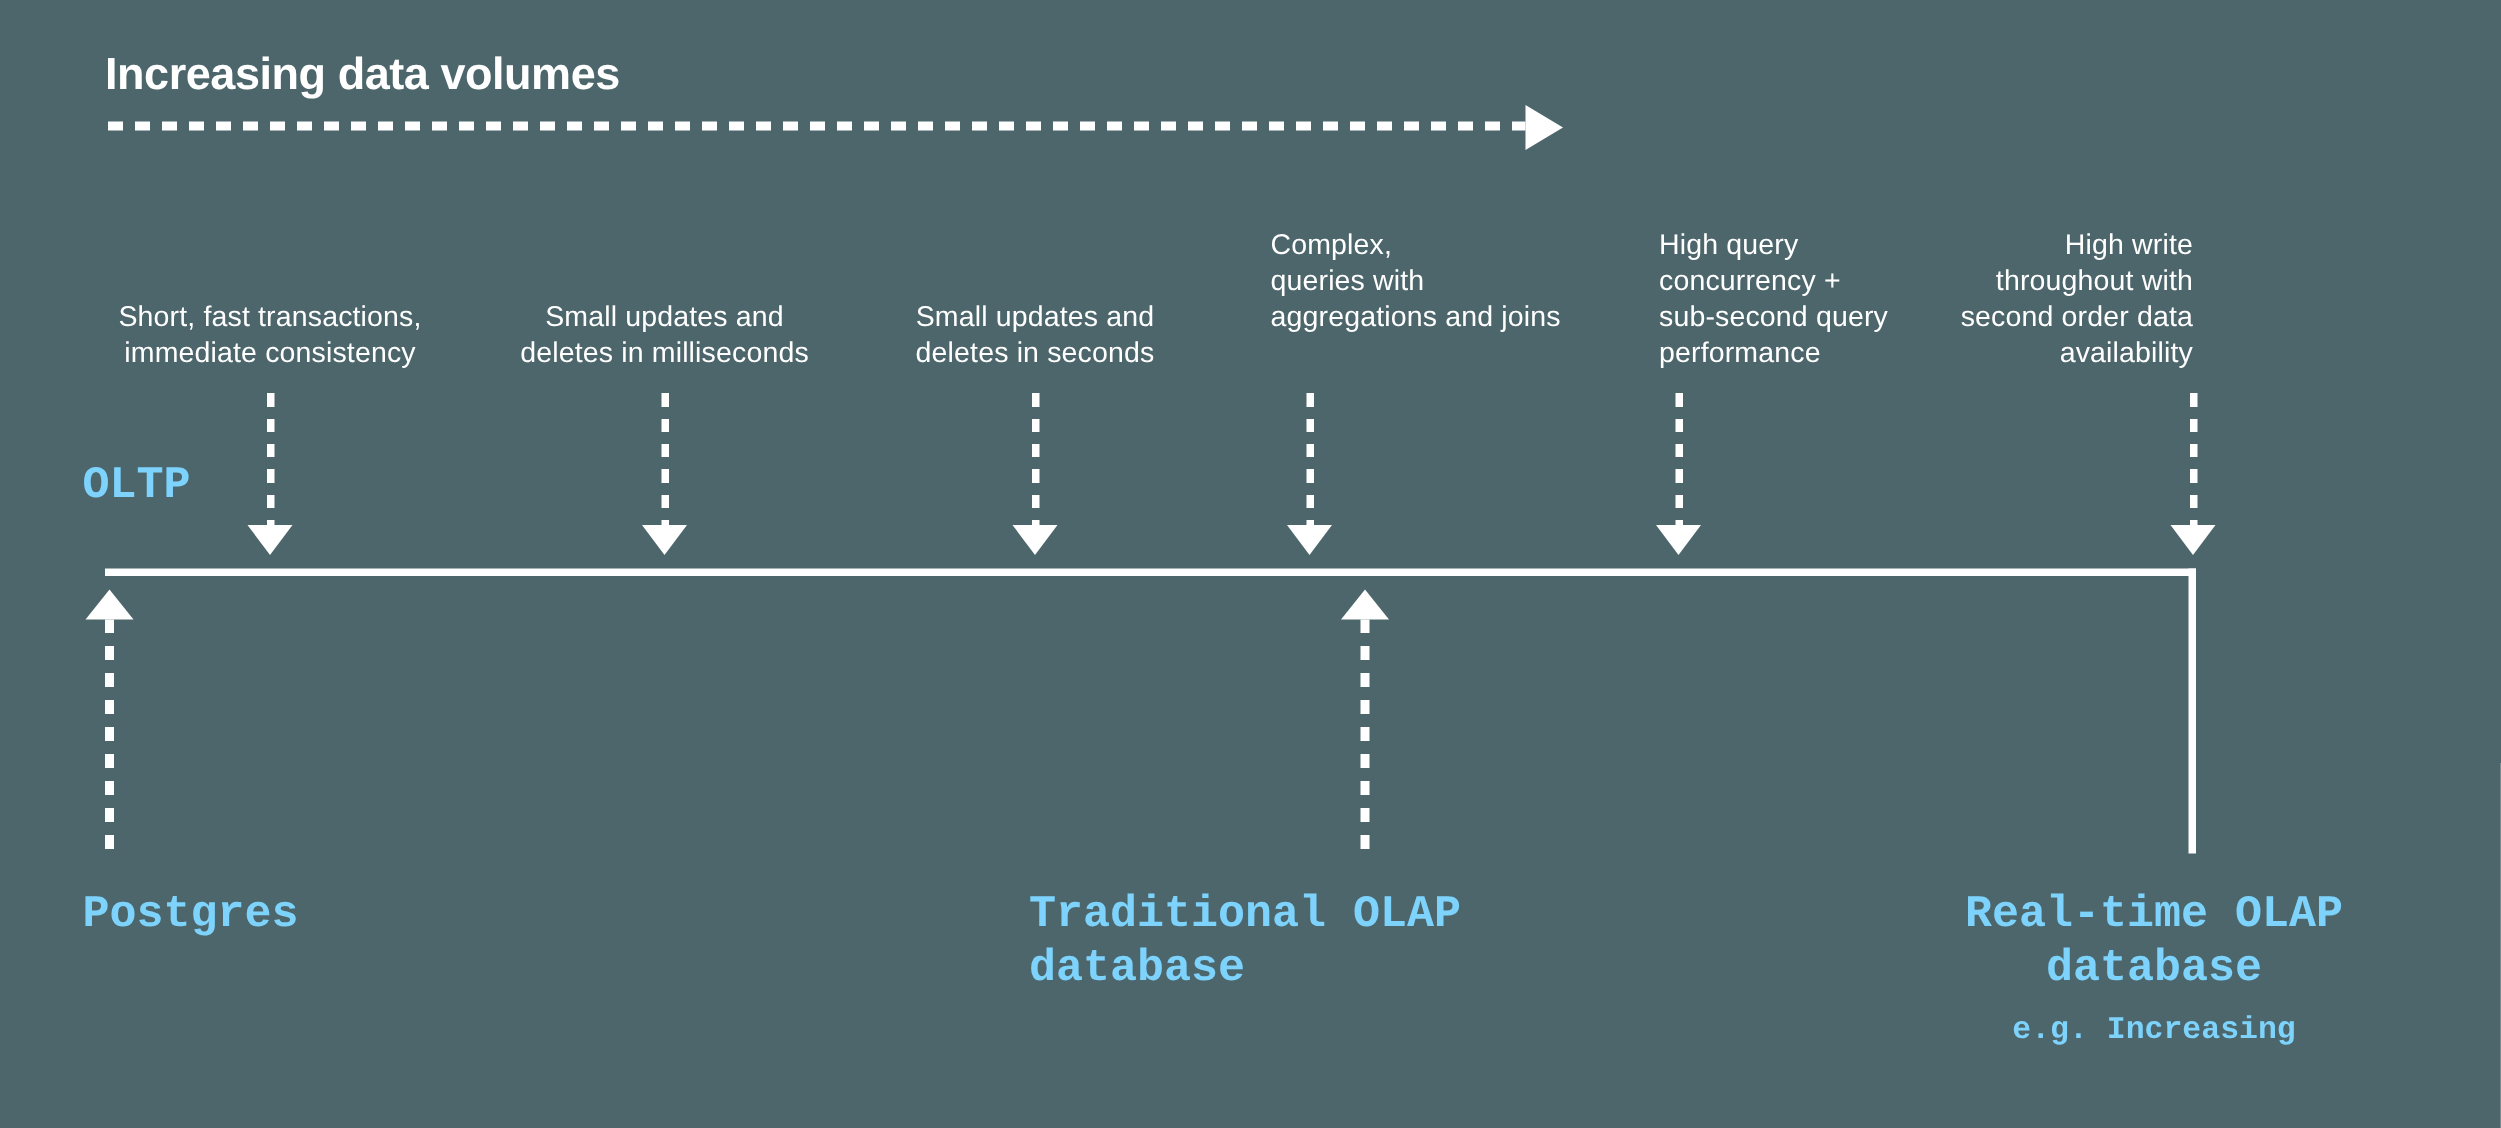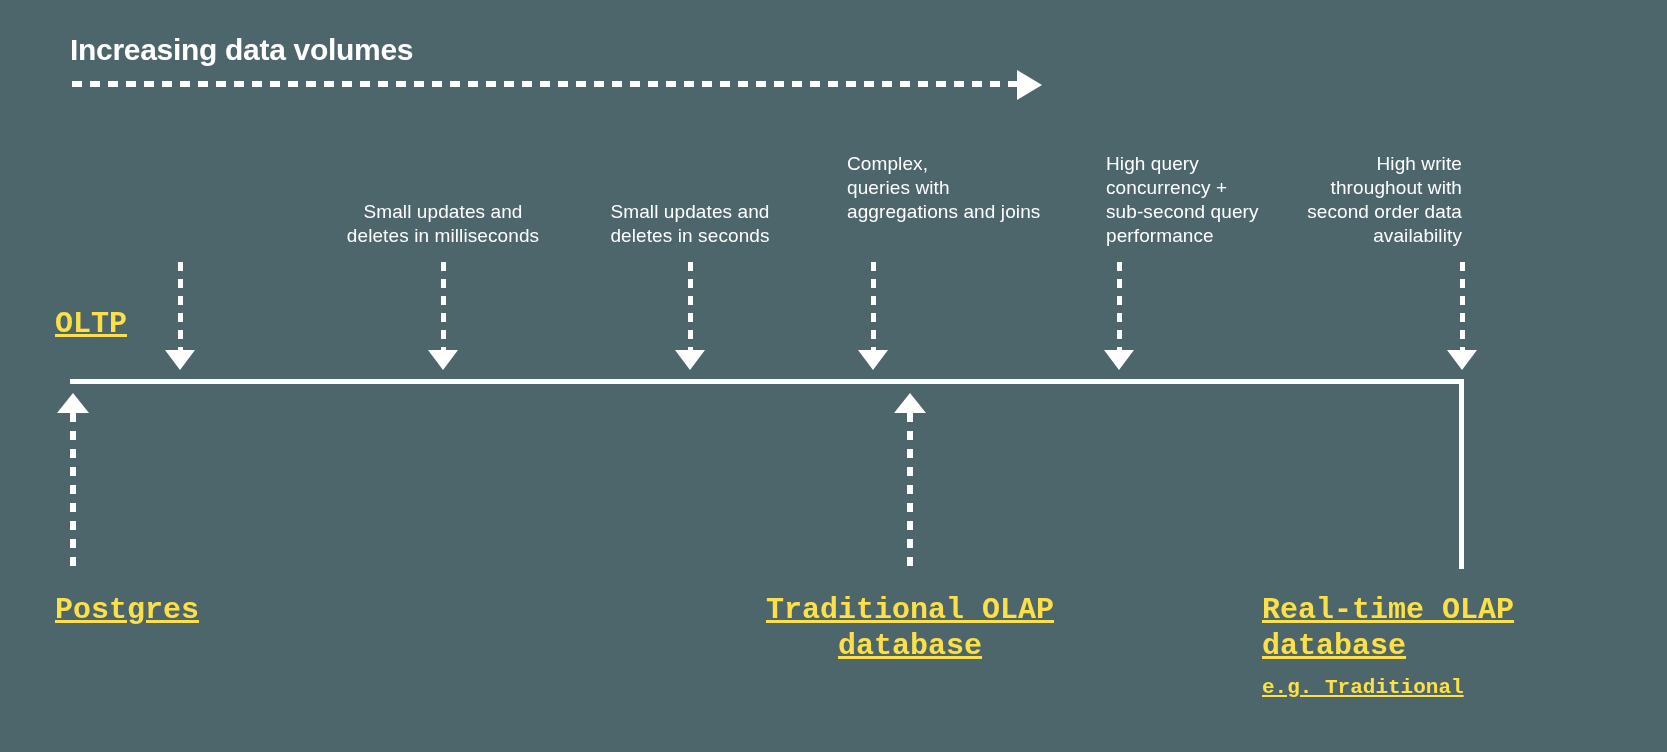--- a/index.html
+++ b/index.html
@@ -75,48 +75,52 @@
   
   #timeline{
     position:absolute;left:70px;top:379px;width:1394px;height:5px;background:#ffffff;
   }
   #endline{
     position:absolute;left:1459px;top:379px;width:5px;height:190px;background:#ffffff;
   }
   
   .mono{
     font-family:"Liberation Mono", monospace;
-    font-weight:700;color:#fde047;text-decoration:underline;
+    font-weight:700;color:#7dd3fc;
   }
   #oltp{
     position:absolute;left:55px;top:306px;
     font-size:30px;line-height:36px;
   }
   .db{
     position:absolute;top:592px;
     font-size:30px;line-height:36px;
   }
   #db0{left:55px;text-align:left;}
-  #db1{left:710px;width:400px;text-align:center;}
-  #db2{left:1262px;width:400px;text-align:left;}
+  #db1{left:686px;width:400px;}
+  #db2{left:1236px;width:400px;text-align:center;}
   .db .note{
     margin-top:12px;
     font-size:21px;line-height:24px;
   }
 </style>
 </head>
 <body>
 
 <div id="stage" style="background: rgb(76, 102, 107);">
 
   <div id="title">Increasing data volumes</div>
 
   <div id="vol-shaft"></div>
   <div id="vol-head"></div>
 
+  <div id="ann0" class="ann two">
+    <div>Short, fast transactions,</div>
+    <div>immediate consistency</div>
+  </div>
   <div id="ann1" class="ann two">
     <div>Small updates and</div>
     <div>deletes in milliseconds</div>
   </div>
   <div id="ann2" class="ann two">
     <div>Small updates and</div>
     <div>deletes in seconds</div>
   </div>
   <div id="ann3" class="ann four">
     <div>Complex,</div>
@@ -178,16 +182,16 @@
   <div id="db0" class="db mono">
     <div>Postgres</div>
   </div>
   <div id="db1" class="db mono">
     <div>Traditional OLAP</div>
     <div>database</div>
   </div>
   <div id="db2" class="db mono">
     <div>Real-time OLAP</div>
     <div>database</div>
-    <div class="note">e.g. Traditional</div>
+    <div class="note">e.g. Increasing</div>
   </div>
 
 </div>
 
 </body></html>

